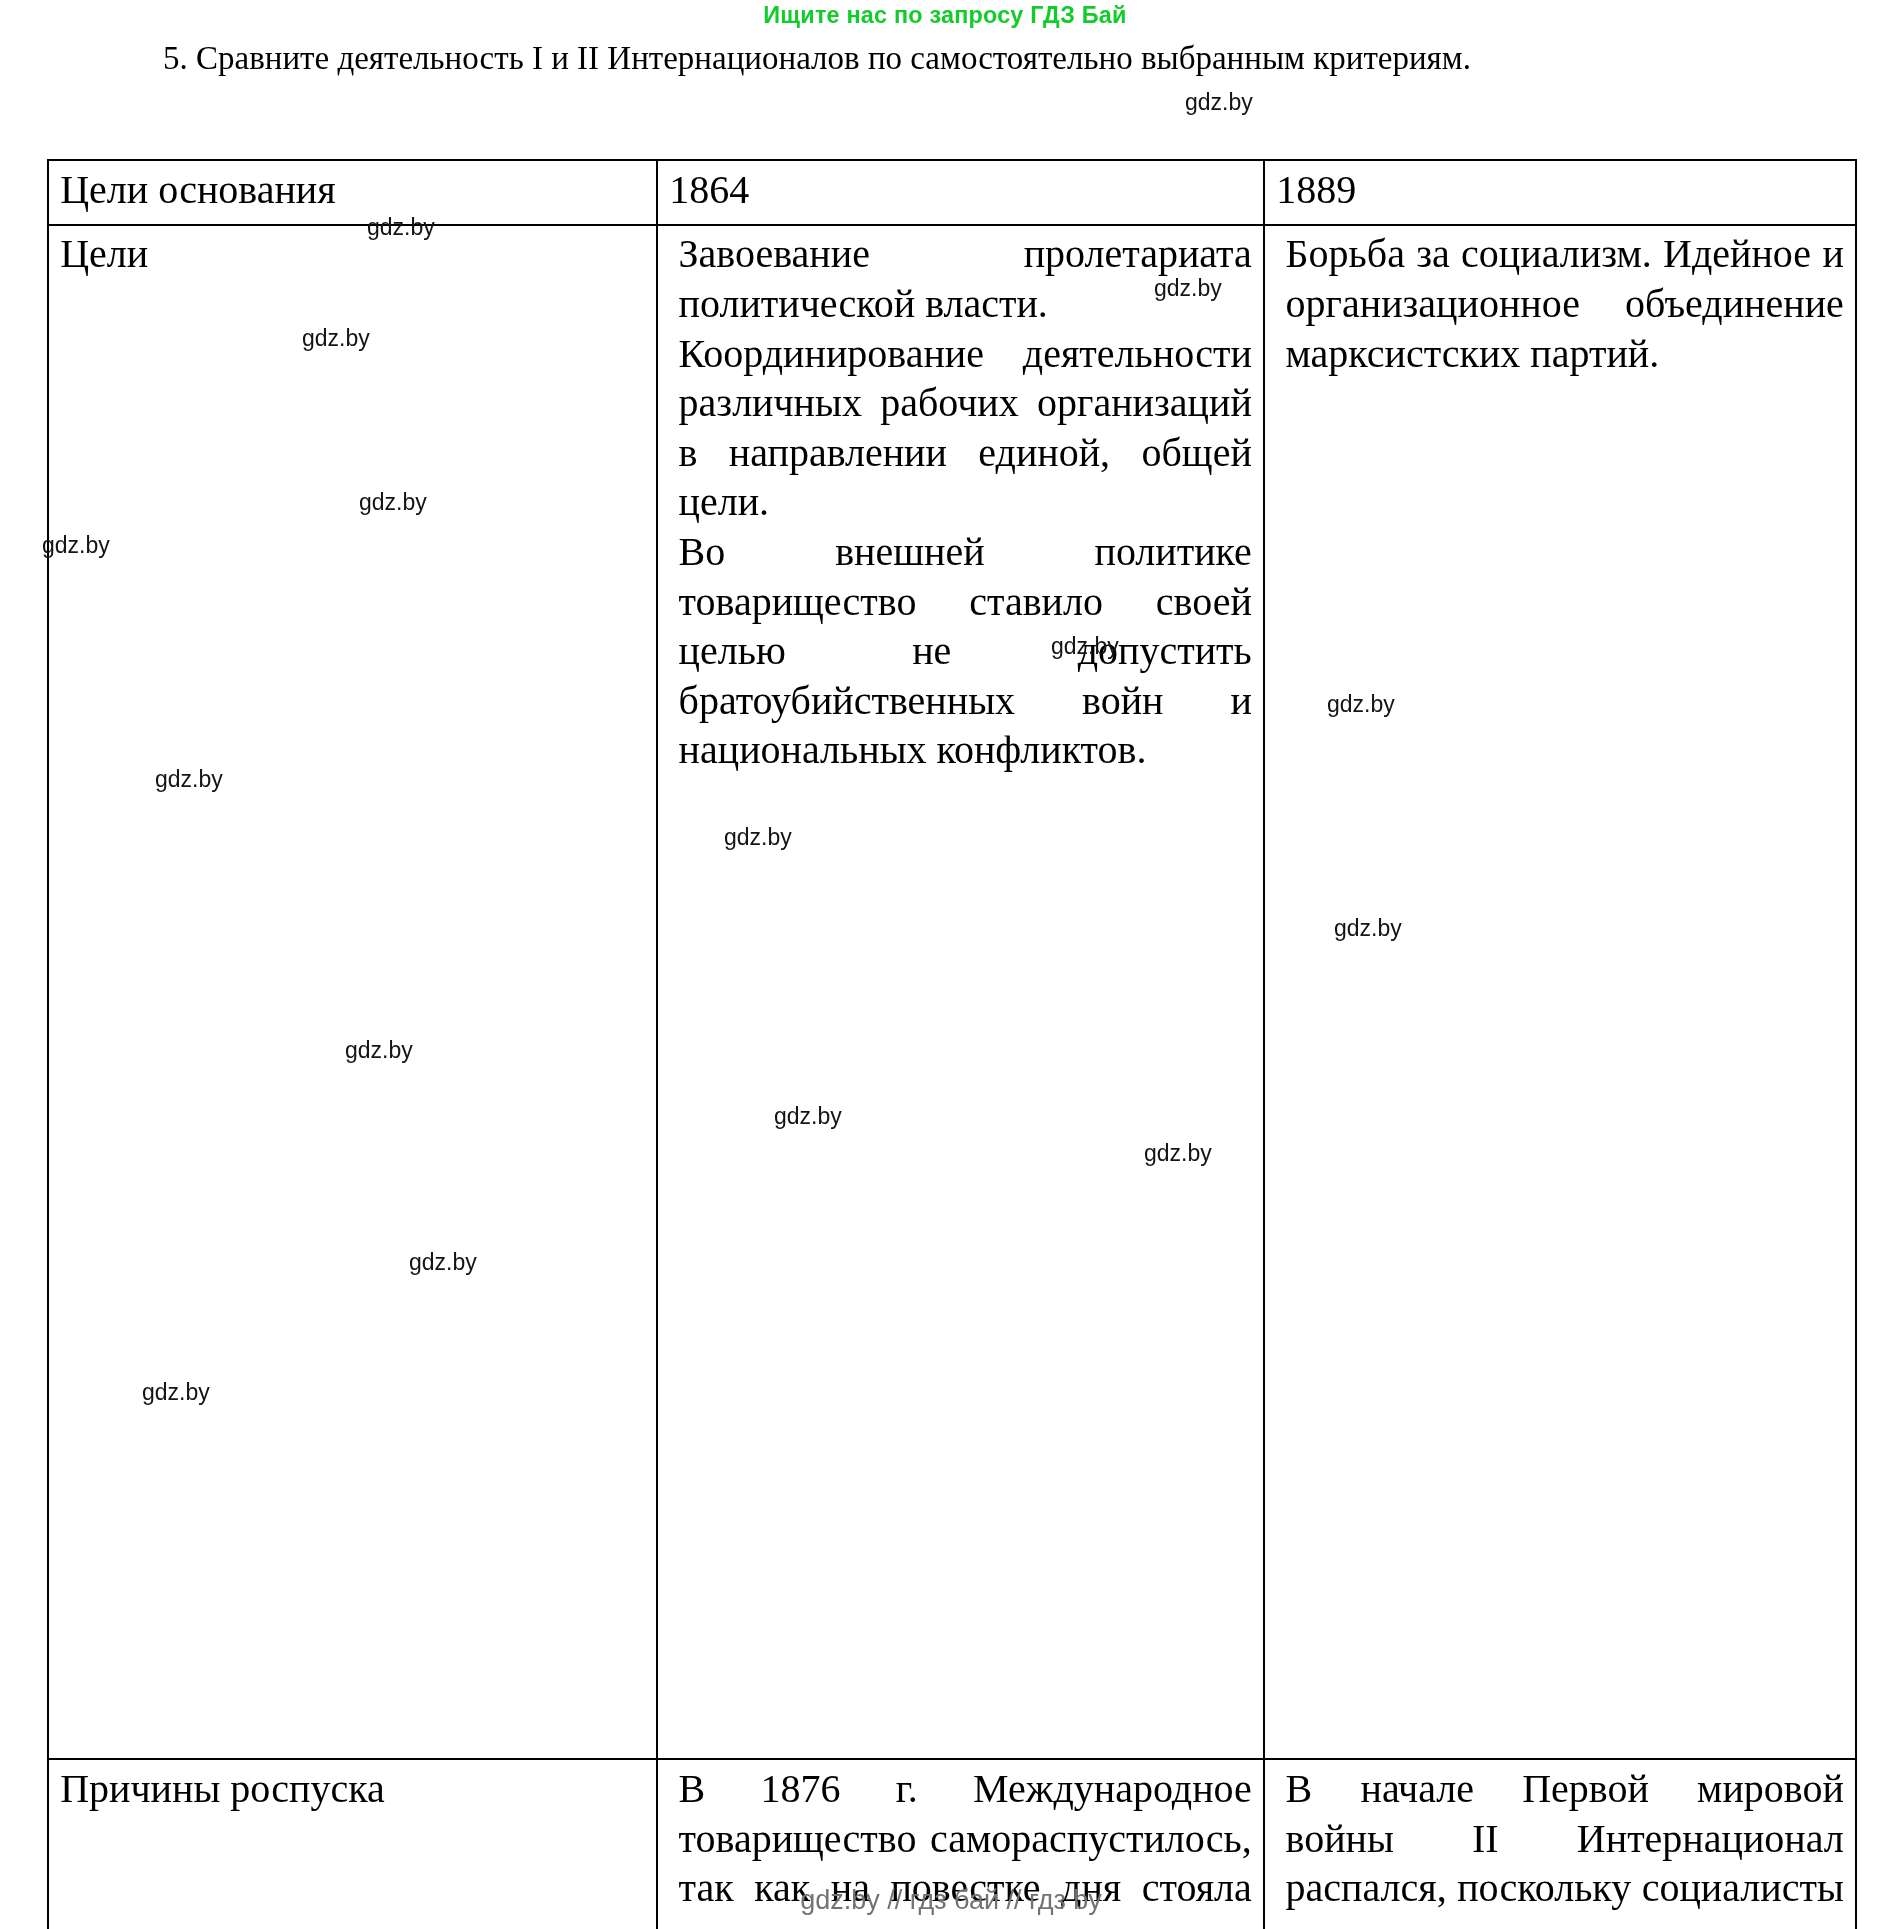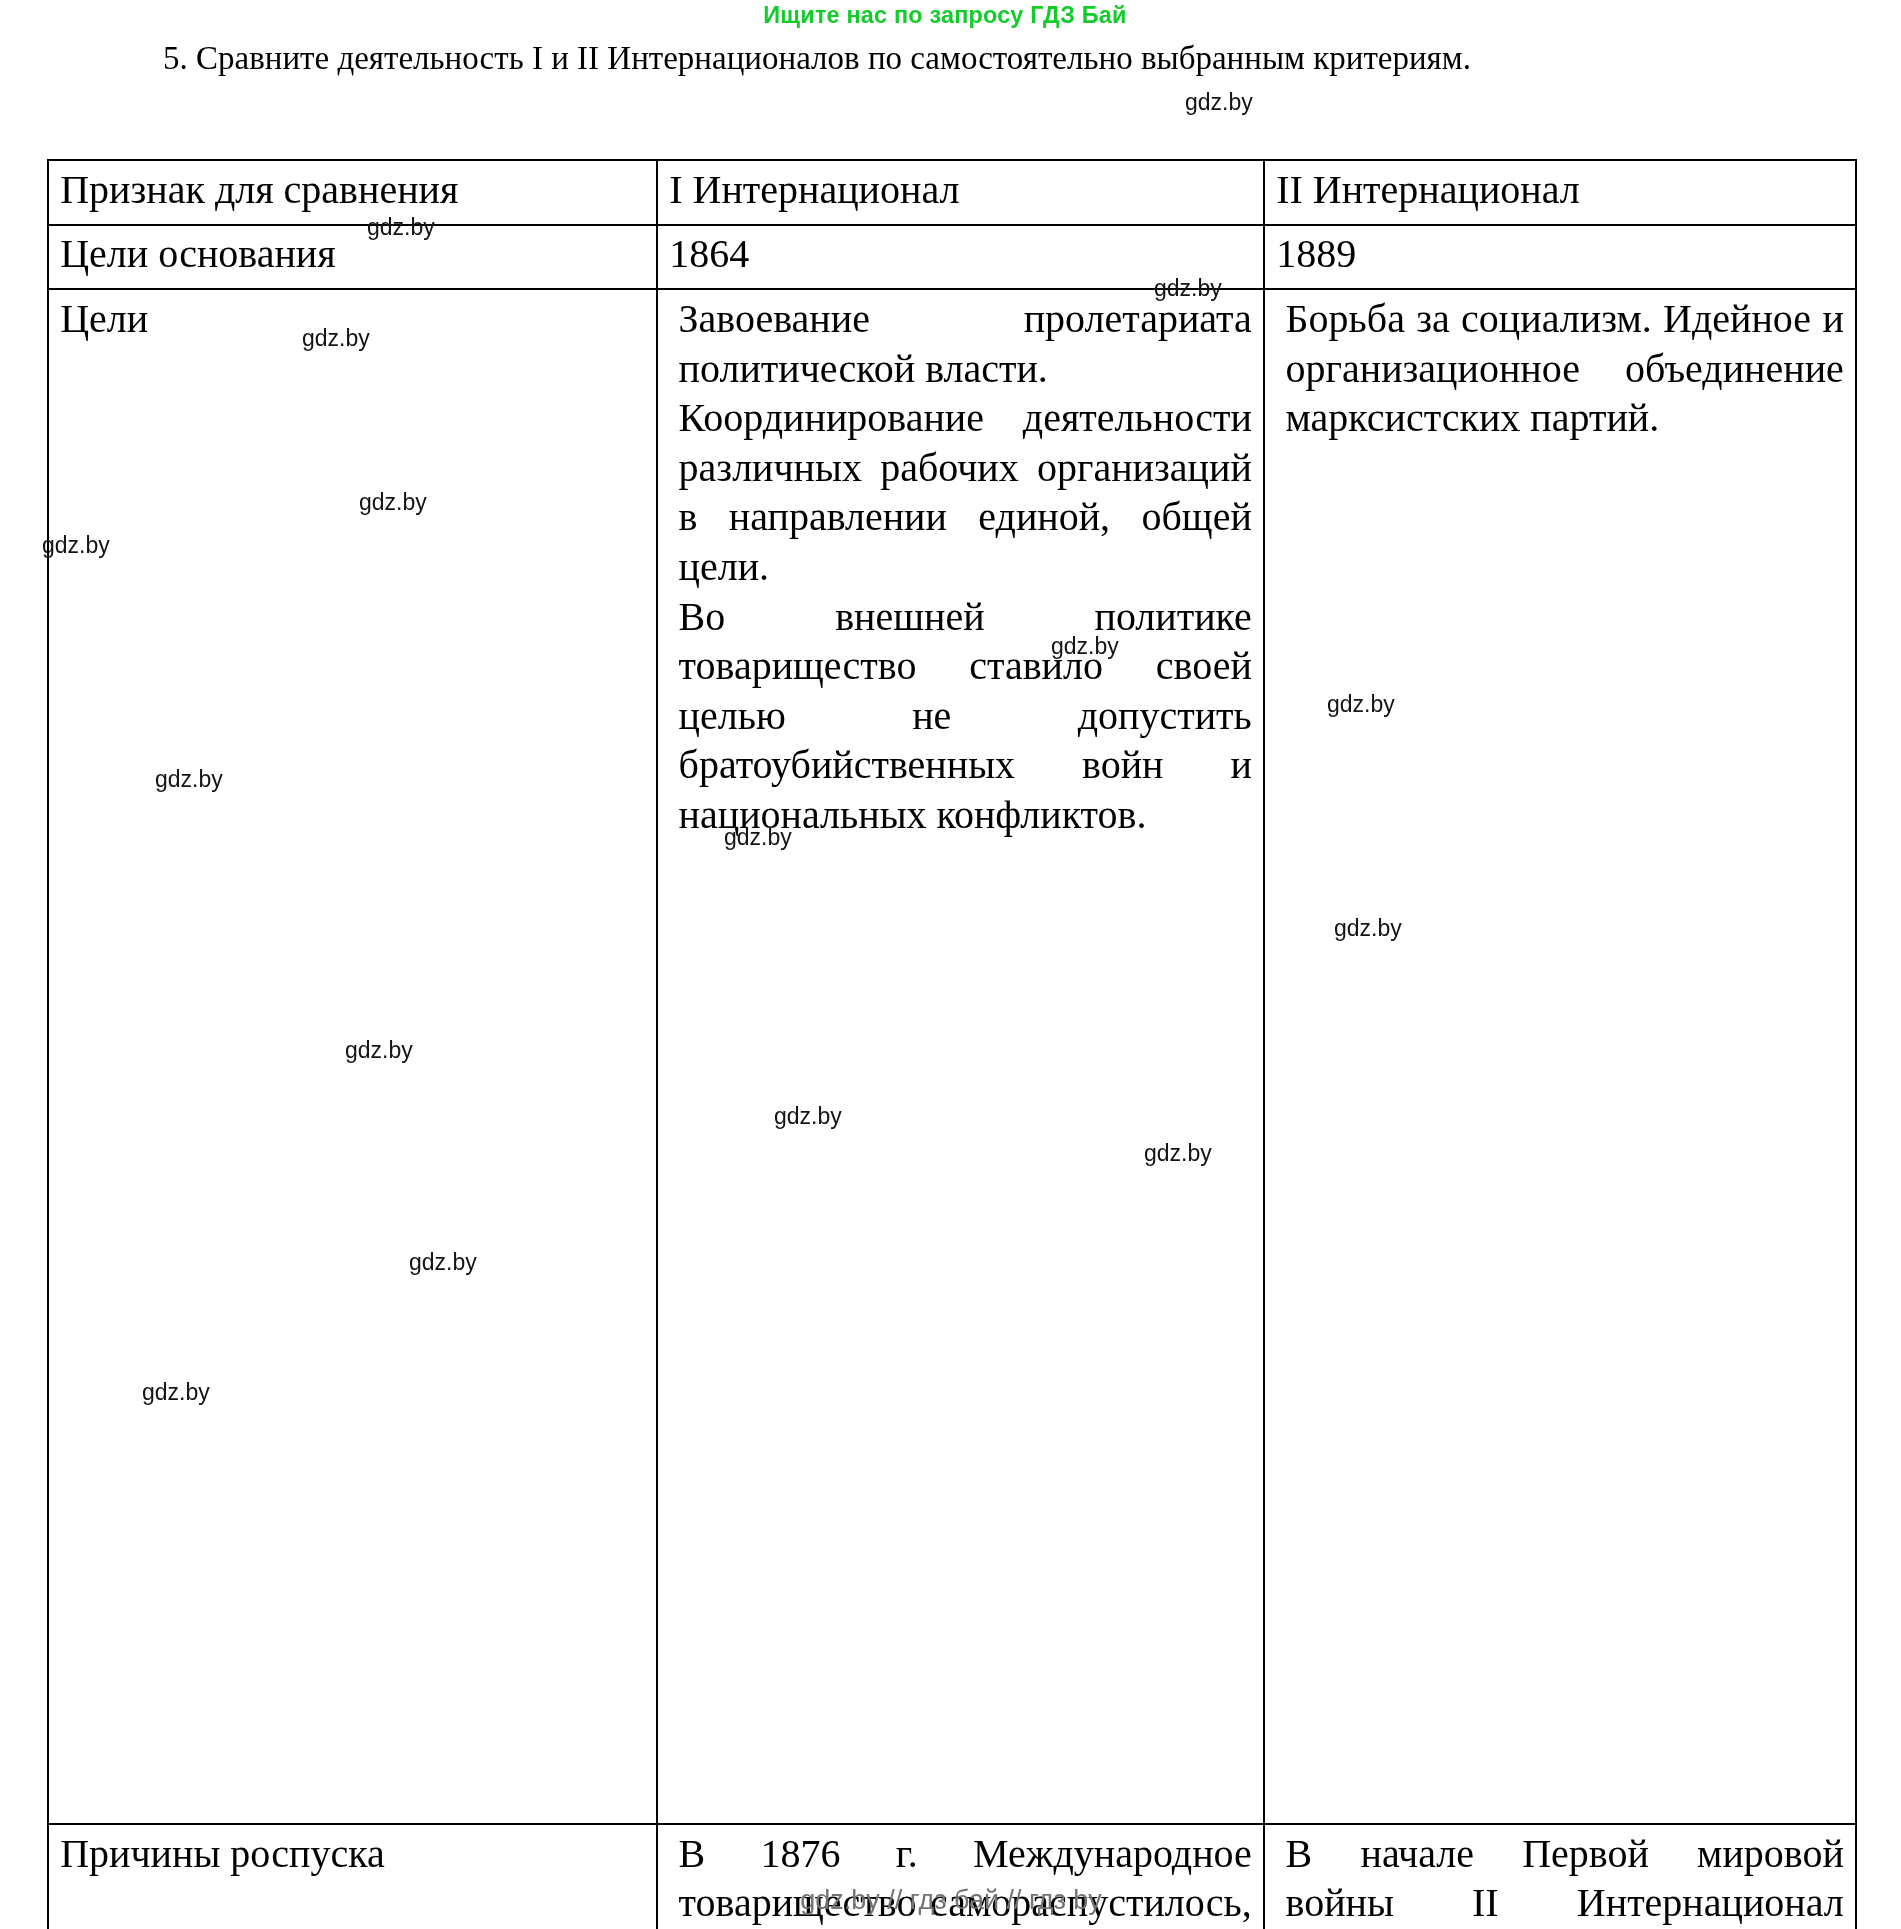--- a/index.html
+++ b/index.html
@@ -107,25 +107,20 @@
 
 <div class="question">5. Сравните деятельность I и II Интернационалов по самостоятельно выбранным критериям.</div>
 
 <table class="cmp">
   <colgroup>
     <col class="c1">
       <col class="c2">
       <col class="c3">
   </colgroup>
   <tbody>
-    <tr>
-      <td class="head">Признак для сравнения</td>
-      <td class="head">I Интернационал</td>
-      <td class="head">II Интернационал</td>
-    </tr>
 
     <tr>
       <td class="label">Цели основания</td>
       <td>1864</td>
       <td>1889</td>
     </tr>
 
     <tr>
       <td class="label">Цели</td>
       <td class="just">

